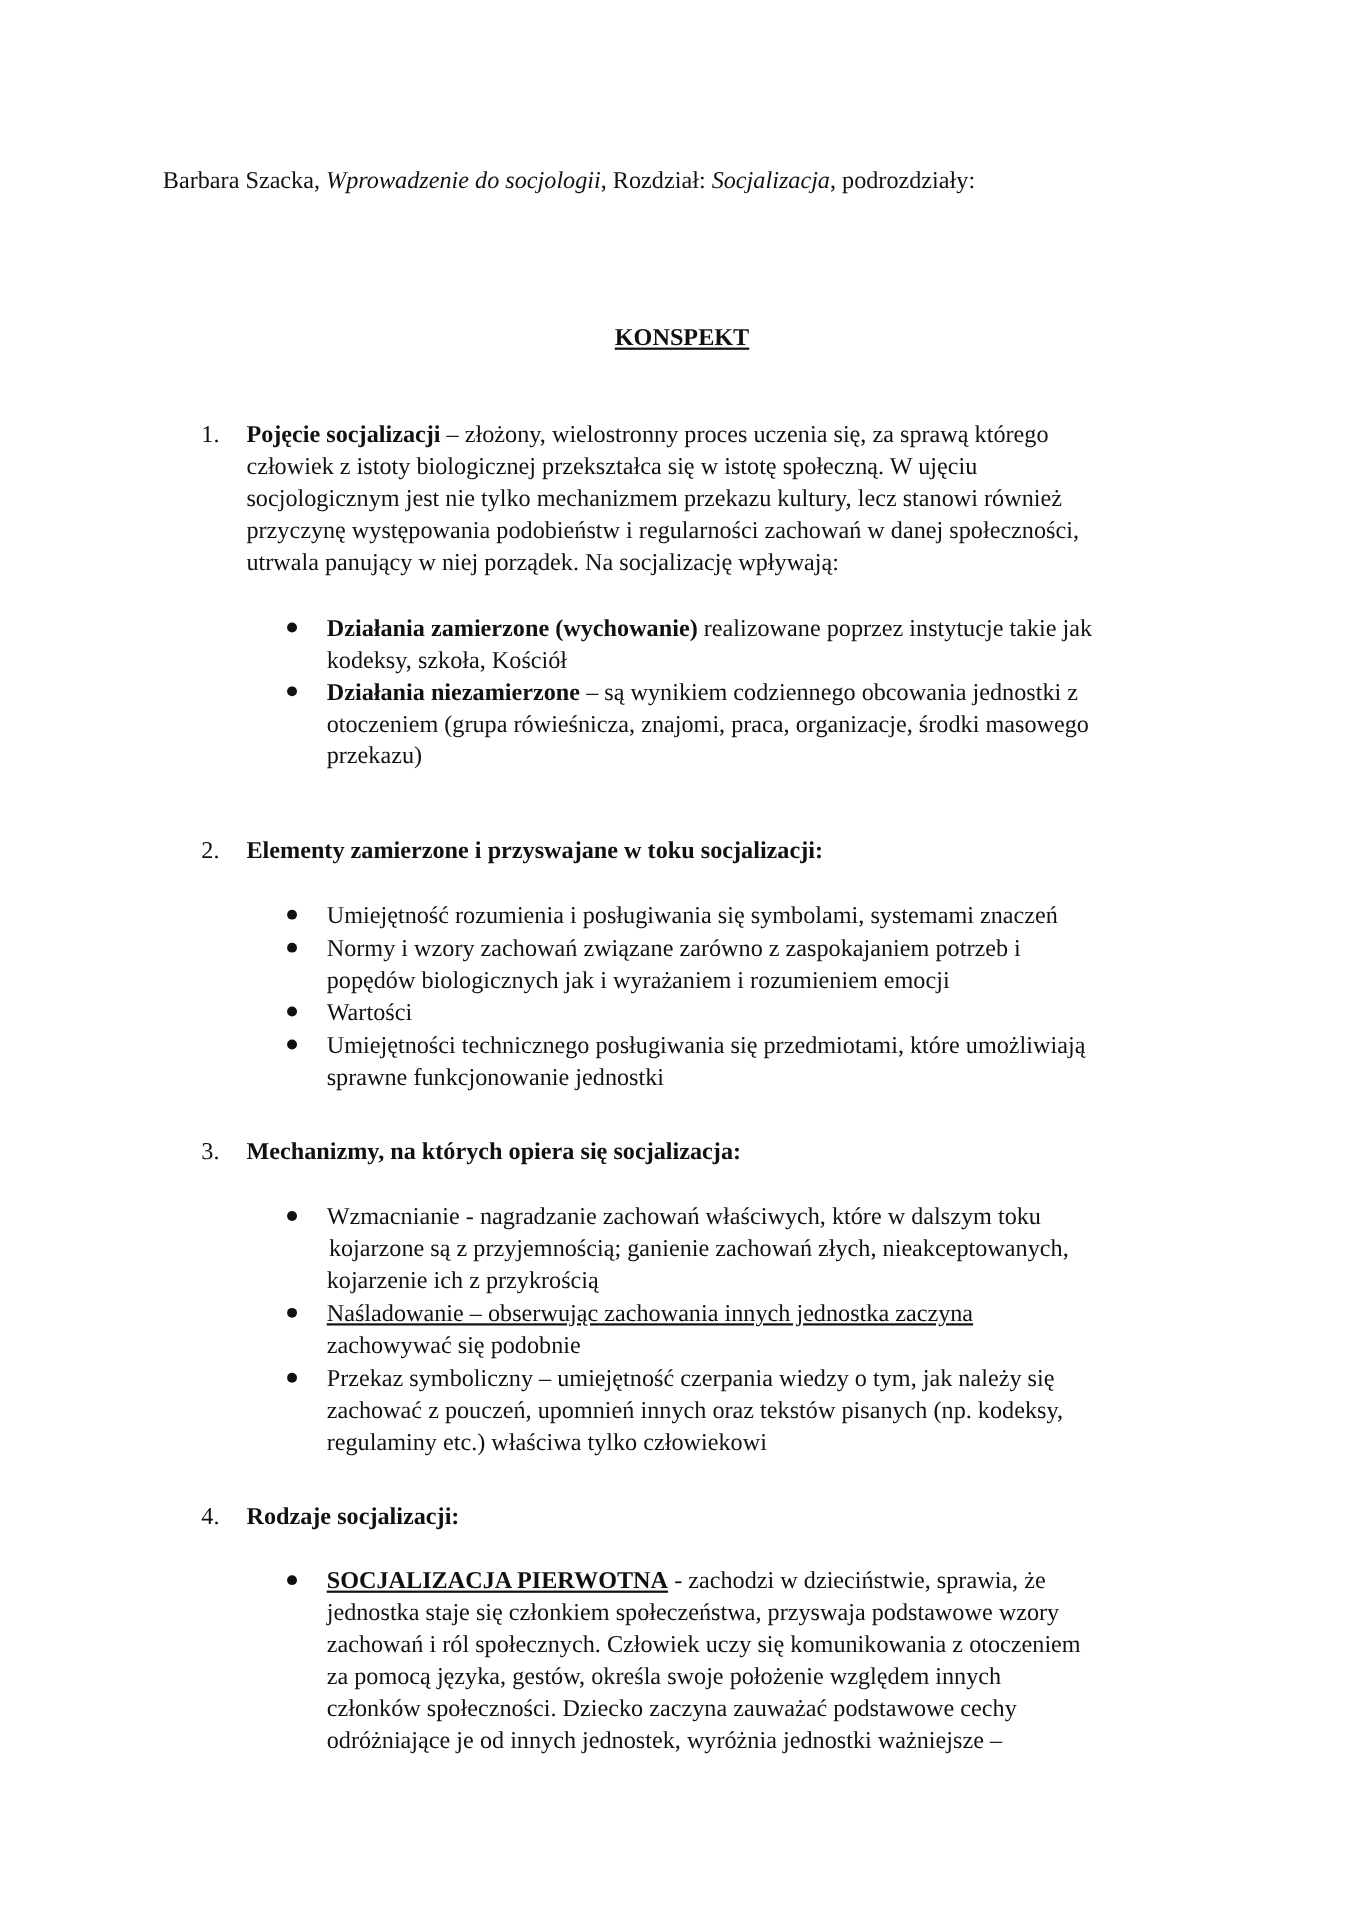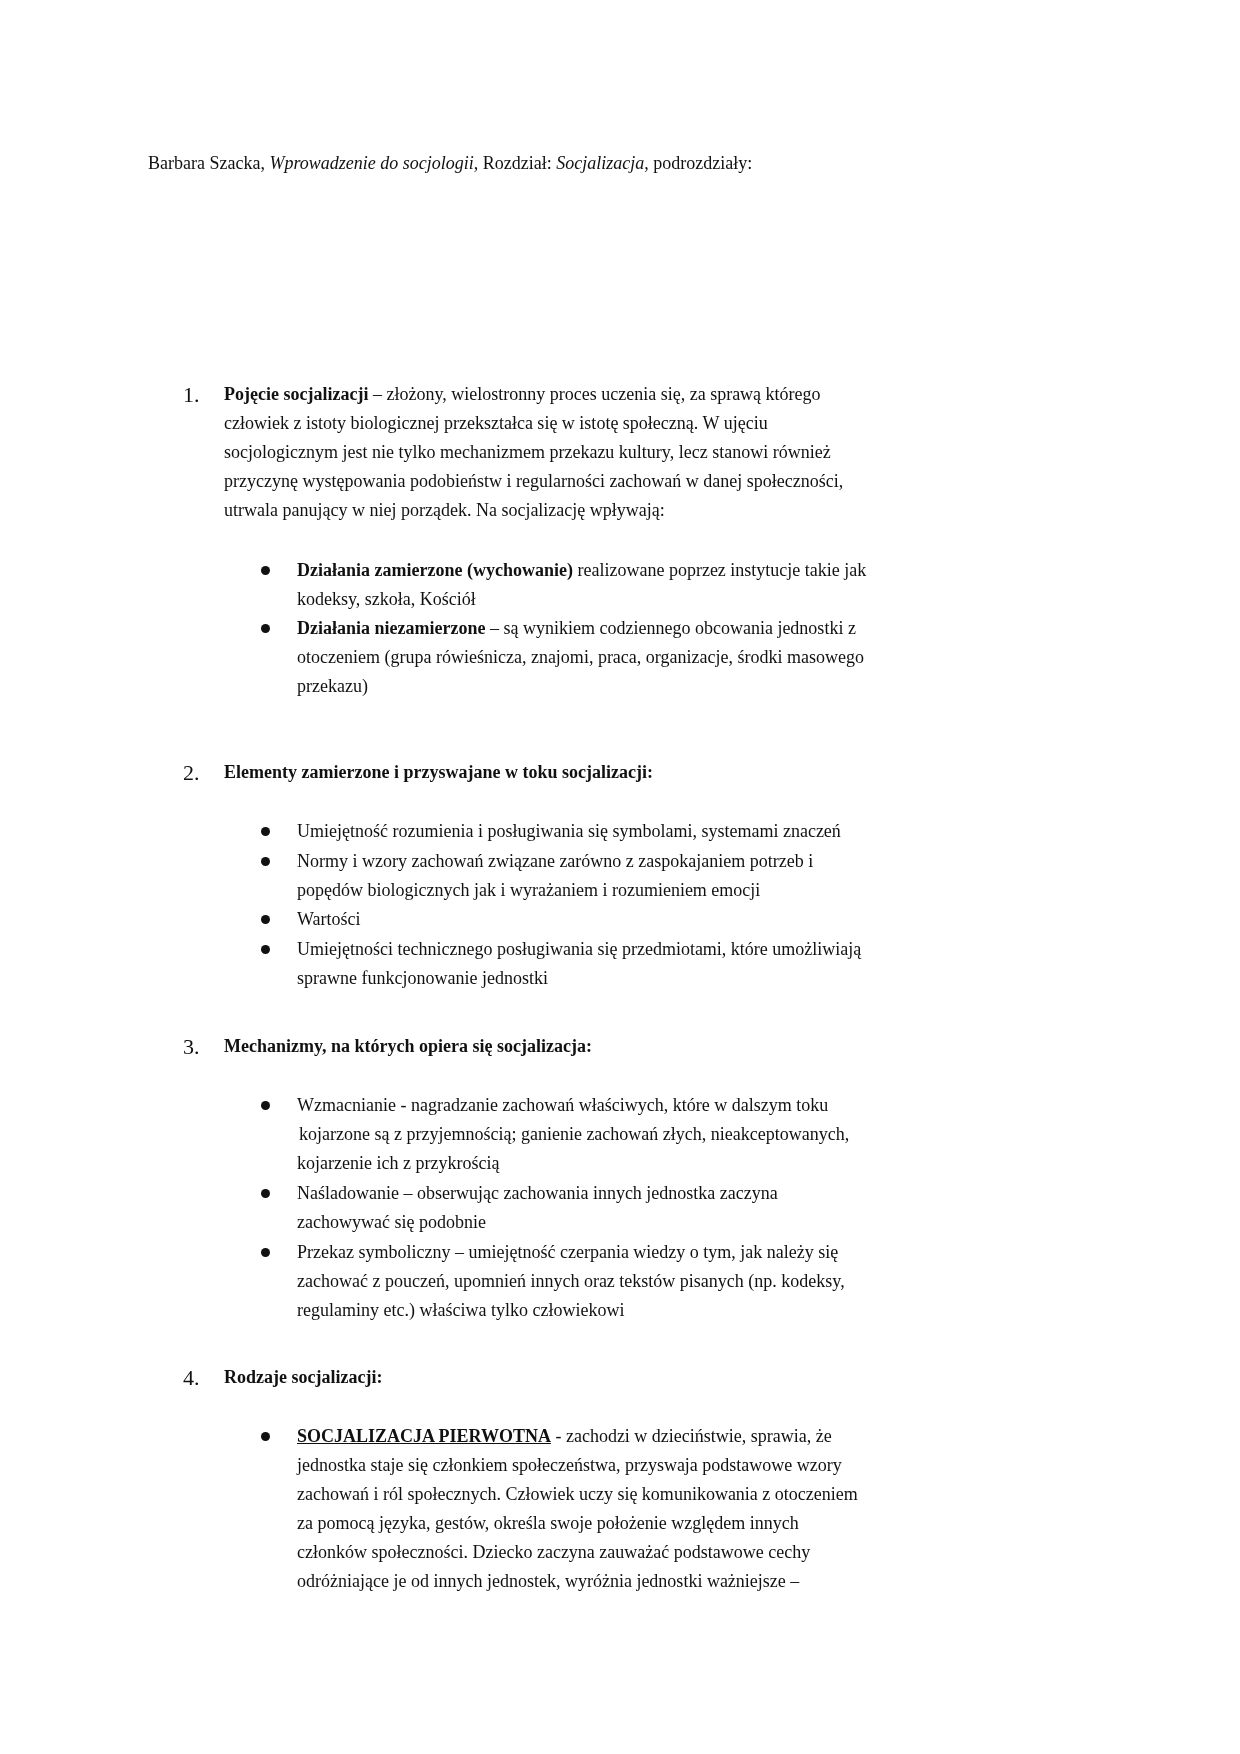--- a/index.html
+++ b/index.html
@@ -1,34 +1,35 @@
 <!DOCTYPE html>
 <html><head>
 <meta charset="utf-8">
 <style>
   html, body { margin: 0; padding: 0; background: #ffffff; }
   body { width: 1240px; height: 1754px; position: relative; overflow: hidden;
          font-family: "Liberation Serif", "DejaVu Serif", serif; color: #111; }
   .page { position: absolute; left: 0; top: 0; width: 1240px; height: 1754px; background: #fff; }
-  .line { position: absolute; font-size: 18px; line-height: 29px; white-space: nowrap; }
+  .line { position: absolute; font-size: 22px; line-height: 29px; white-space: nowrap; }
   .b { font-weight: bold; }
   .i { font-style: italic; }
   .u { text-decoration: underline; }
   .num { position: absolute; font-size: 22px; line-height: 29px; }
   .bullet { position: absolute; width: 9px; height: 9px; border-radius: 50%; background: #111; }
   .title { position: absolute; left: 0; width: 1240px; top: 294px; text-align: center;
            font-size: 22px; font-weight: bold; text-decoration: underline; }
 </style>
 </head>
 <body>
 
 <div class="page">
 
   <div class="line" style="left:148px; top:149px;"><span>Barbara Szacka, </span><span class="i">Wprowadzenie do socjologii</span><span>, Rozdział: </span><span class="i">Socjalizacja</span><span>, podrozdziały:</span></div>
 
+  <div class="title">KONSPEKT</div>
 
   <div class="num" style="left:183px; top:380px;">1.</div>
   <div class="line" style="left:224px; top:380px;"><span class="b">Pojęcie socjalizacji</span><span> – złożony, wielostronny proces uczenia się, za sprawą którego</span></div>
   <div class="line" style="left:224px; top:409px;">człowiek z istoty biologicznej przekształca się w istotę społeczną. W ujęciu</div>
   <div class="line" style="left:224px; top:438px;">socjologicznym jest nie tylko mechanizmem przekazu kultury, lecz stanowi również</div>
   <div class="line" style="left:224px; top:467px;">przyczynę występowania podobieństw i regularności zachowań w danej społeczności,</div>
   <div class="line" style="left:224px; top:496px;">utrwala panujący w niej porządek. Na socjalizację wpływają:</div>
 
   <div class="bullet" style="left:261px; top:566px;"></div>
   <div class="line" style="left:297px; top:556px;"><span class="b">Działania zamierzone (wychowanie)</span><span> realizowane poprzez instytucje takie jak</span></div>
@@ -58,21 +59,21 @@
 
   <div class="num" style="left:183px; top:1032px;">3.</div>
   <div class="line b" style="left:224px; top:1032px;">Mechanizmy, na których opiera się socjalizacja:</div>
 
   <div class="bullet" style="left:261px; top:1101px;"></div>
   <div class="line" style="left:297px; top:1091px;">Wzmacnianie - nagradzanie zachowań właściwych, które w dalszym toku</div>
   <div class="line" style="left:299px; top:1120px;">kojarzone są z przyjemnością; ganienie zachowań złych, nieakceptowanych,</div>
   <div class="line" style="left:297px; top:1149px;">kojarzenie ich z przykrością</div>
 
   <div class="bullet" style="left:261px; top:1189px;"></div>
-  <div class="line" style="left:297px; top:1179px;">Naśladowanie – obserwując zachowania innych jednostka zaczyna</div>
+  <div class="line" style="left:297px; top:1179px;text-decoration:underline;">Naśladowanie – obserwując zachowania innych jednostka zaczyna</div>
   <div class="line" style="left:297px; top:1208px;">zachowywać się podobnie</div>
 
   <div class="bullet" style="left:261px; top:1248px;"></div>
   <div class="line" style="left:297px; top:1238px;">Przekaz symboliczny – umiejętność czerpania wiedzy o tym, jak należy się</div>
   <div class="line" style="left:297px; top:1267px;">zachować z pouczeń, upomnień innych oraz tekstów pisanych (np. kodeksy,</div>
   <div class="line" style="left:297px; top:1296px;">regulaminy etc.) właściwa tylko człowiekowi</div>
 
   <div class="num" style="left:183px; top:1363px;">4.</div>
   <div class="line b" style="left:224px; top:1363px;">Rodzaje socjalizacji:</div>
 

